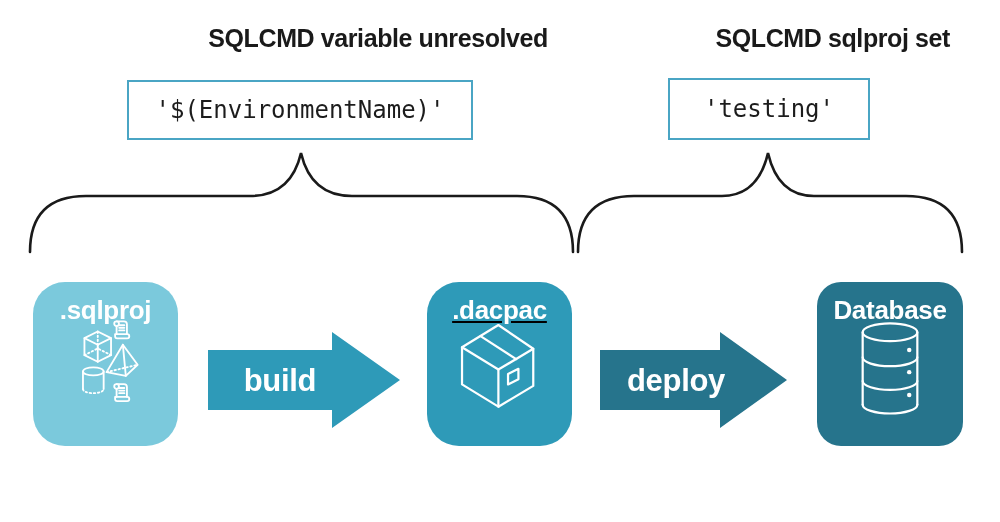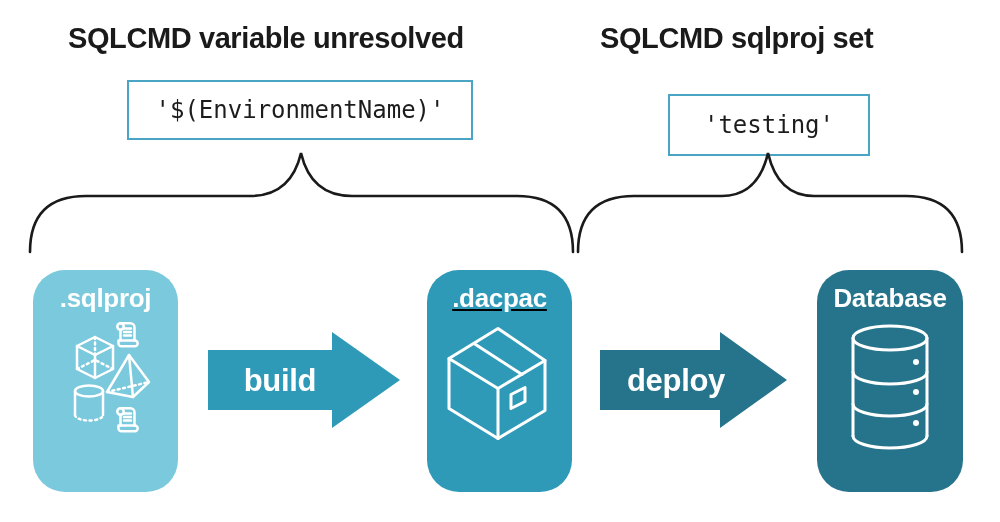--- a/index.html
+++ b/index.html
@@ -1,33 +1,33 @@
 <!DOCTYPE html>
 <html><head>
 <meta charset="utf-8">
 <style>
   html,body{margin:0;padding:0;background:#fff;}
   .canvas{position:relative;width:1000px;height:522px;background:#fff;overflow:hidden;
           font-family:"Liberation Sans",sans-serif;}
-  .anno-title{position:absolute;top:22px;font-weight:bold;font-size:29px;line-height:32px;
-              color:#1a1a1a;text-align:left;letter-spacing:-0.4px;}
+  .anno-title{position:absolute;top:22px;font-weight:bold;font-size:25px;line-height:32px;
+              color:#1a1a1a;text-align:right;letter-spacing:-0.4px;}
   #title-left{left:68px;width:480px;}
   #title-right{left:600px;width:350px;}
   .code-box{position:absolute;box-sizing:border-box;border:2px solid #4aa5c4;background:#fff;
             display:flex;align-items:center;justify-content:center;}
   #code-left{left:127px;top:80px;width:346px;height:60px;}
-  #code-right{left:668px;top:78px;width:202px;height:62px;margin-top:16px;}
+  #code-right{left:668px;top:78px;width:202px;height:62px;}
   .code-box code{font-family:"DejaVu Sans Mono","Liberation Mono",monospace;
                  font-size:24px;color:#1c1c1c;white-space:pre;}
   #braces{position:absolute;left:0;top:0;}
   #braces path{fill:none;stroke:#1a1a1a;stroke-width:2.6;stroke-linecap:round;}
-  .node{position:absolute;top:270px;width:145px;height:222px;border-radius:32px;}
+  .node{position:absolute;top:282px;width:145px;height:164px;border-radius:32px;}
   #node-sqlproj{left:33px;background:#7bc9dc;}
   #node-dacpac{left:427px;background:#2e9ab8;text-decoration:underline;}
-  #node-database{left:817px;background:#26748c;width:146px;}
+  #node-database{left:817px;background:#26748c;width:146px;border-radius:24px;}
   .node-label{position:relative;z-index:2;text-align:center;margin-top:13px;color:#fff;
               font-weight:bold;font-size:26px;letter-spacing:-0.3px;}
   .node-icon{position:absolute;left:0;top:0;width:100%;height:100%;}
   .node-icon path,.node-icon ellipse,.node-icon circle{fill:none;stroke:#fff;
               stroke-linecap:round;stroke-linejoin:round;}
   .sw25 path,.sw25 ellipse,.sw25 circle{stroke-width:2.5;}
   .sw30 path,.sw30 ellipse{stroke-width:3;}
   .dash{stroke-dasharray:2 3.5;}
   .dot{fill:#fff !important;stroke:none !important;}
   .arrow{position:absolute;}

